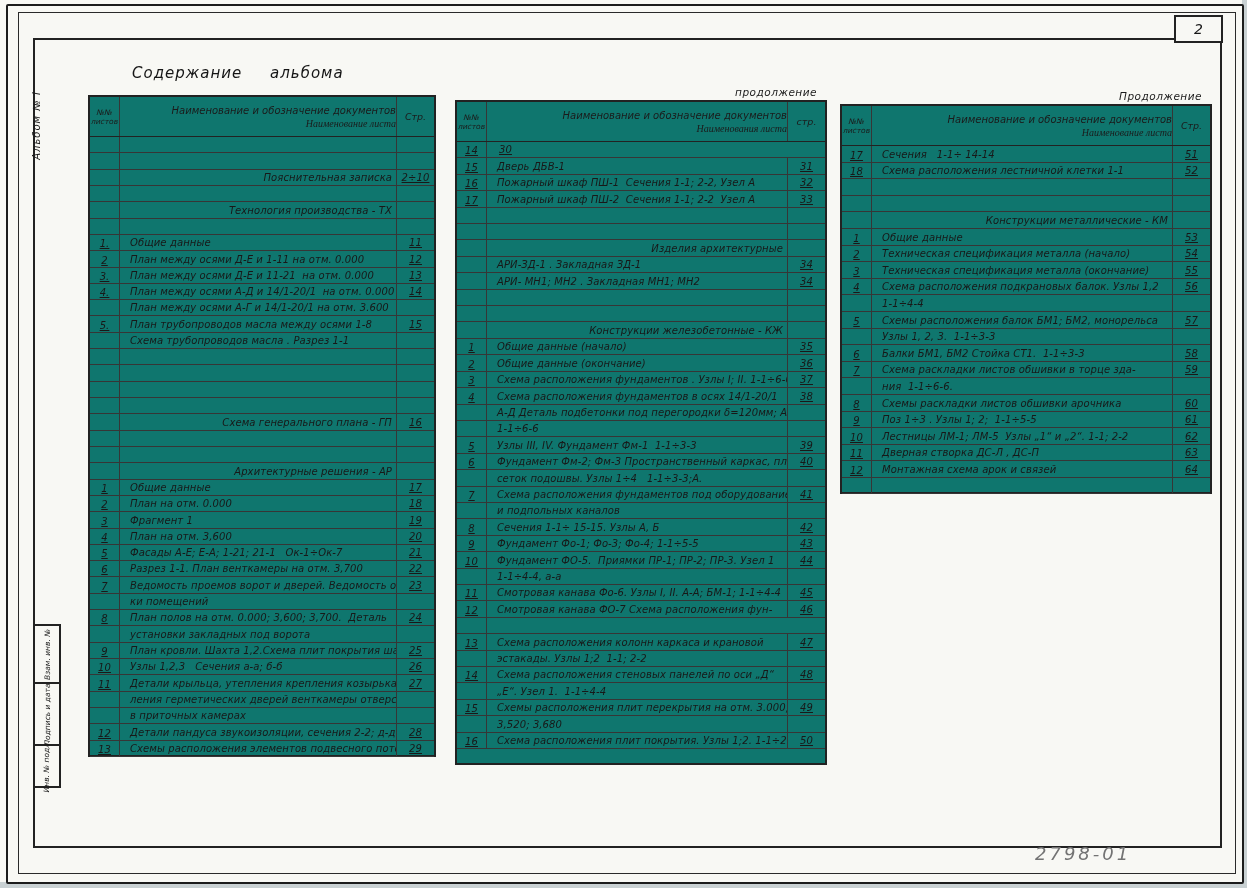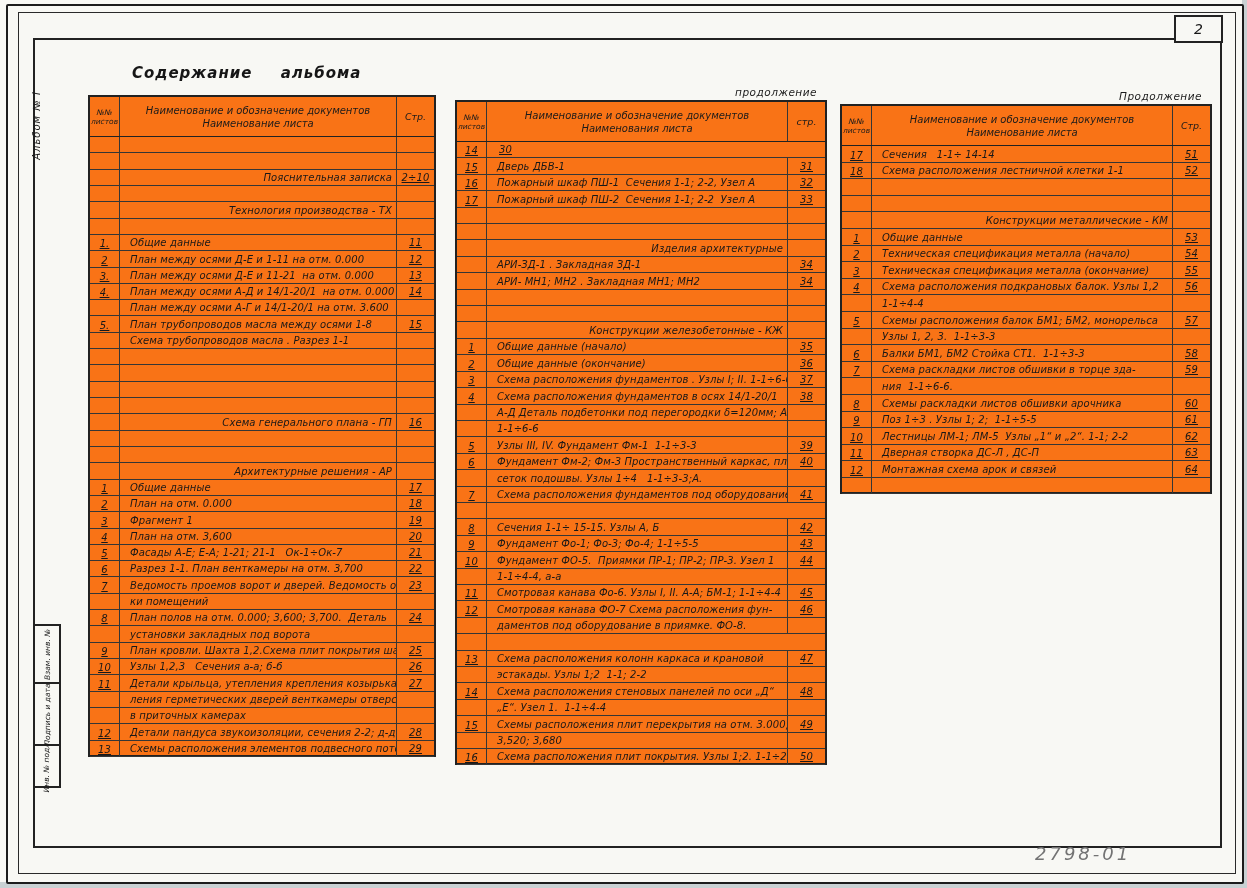--- a/index.html
+++ b/index.html
@@ -48,44 +48,44 @@
     display:flex;align-items:center;justify-content:center;overflow:visible;
   }
   .stamp-cell:last-child{border-bottom:none;}
   .stamp-cell span{
     transform:rotate(-90deg);white-space:nowrap;
     font-size:7.5px;font-style:italic;color:#1b1b1b;
   }
   .doc-title{
     position:absolute;left:132px;top:64px;
     font-size:15px;font-style:italic;color:#161616;
-    letter-spacing:1px;word-spacing:22px;font-weight:bold;
+    letter-spacing:1px;word-spacing:22px;
   }
   .doc-number{
     position:absolute;left:1035px;top:843px;
     font-size:18px;font-style:italic;color:#737373;letter-spacing:3px;
   }
   
   .ctable{
     position:absolute;border:2px solid #222;box-sizing:border-box;
-    background:#f97316;
+    background:#0f766e;
   }
   .t0{left:88px;top:95px;width:348px;height:662px;}
   .t1{left:455px;top:100px;width:372px;height:665px;}
   .t2{left:840px;top:104px;width:372px;height:390px;}
   .cont-label{
     position:absolute;top:-16px;right:8px;
     font-size:10.5px;font-style:italic;color:#1b1b1b;letter-spacing:0.5px;
   }
   .thead{display:flex;height:40px;border-bottom:1.5px solid #222;box-sizing:border-box;}
   .thead .c-num{flex-direction:column;justify-content:center;align-items:center;padding:0;}
   .h-n1,.h-n2{font-size:7.5px;font-style:italic;line-height:9px;color:#1b1b1b;}
-  .thead .c-name{flex-direction:column;justify-content:center;align-items:center;padding:0;white-space:normal;}
+  .thead .c-name{flex-direction:column;justify-content:center;align-items:flex-end;padding:0;white-space:normal;}
   .h-name1{font-size:10px;font-style:italic;color:#1b1b1b;line-height:13px;}
-  .h-name2{font-size:10px;font-style:italic;color:#1b1b1b;line-height:13px;}
+  .h-name2{font-size:10px;font-style:italic;color:#1b1b1b;line-height:13px;font-family:Liberation Serif, serif;}
   .thead .c-page{align-items:center;}
   .h-page{font-size:9.5px;font-style:italic;color:#1b1b1b;}
   .trow{display:flex;border-bottom:1px solid #363636;box-sizing:border-box;}
   .t0 .trow{height:16.32px;}
   .t1 .trow{height:16.42px;}
   .t2 .trow{height:16.6px;}
   .c-num{
     width:30px;border-right:1px solid #363636;box-sizing:border-box;
     display:flex;align-items:flex-end;justify-content:center;
   }
@@ -678,20 +678,23 @@
           </div>
           <div class="c-name">
             <span>Схема расположения фундаментов под оборудование</span>
           </div>
           <div class="c-page">
             <span class="p-val">41</span>
           </div>
         </div>
         <div class="trow">
           <div class="c-num"></div>
+          <div class="c-name">
+            <span>и подпольных каналов</span>
+          </div>
           <div class="c-page"></div>
         </div>
         <div class="trow">
           <div class="c-num">
             <span class="n-val">8</span>
           </div>
           <div class="c-name">
             <span>Сечения 1-1÷ 15-15. Узлы А, Б</span>
           </div>
           <div class="c-page">
@@ -741,27 +744,20 @@
         <div class="trow">
           <div class="c-num">
             <span class="n-val">12</span>
           </div>
           <div class="c-name">
             <span>Смотровая канава ФО-7 Схема расположения фун-</span>
           </div>
           <div class="c-page">
             <span class="p-val">46</span>
           </div>
-        </div>
-        <div class="trow">
-          <div class="c-num"></div>
-          <div class="c-name">
-            <span>даментов под оборудование в приямке. ФО-8.</span>
-          </div>
-          <div class="c-page"></div>
         </div>
         <div class="trow">
           <div class="c-num"></div>
           <div class="c-page"></div>
         </div>
         <div class="trow">
           <div class="c-num">
             <span class="n-val">13</span>
           </div>
           <div class="c-name">

